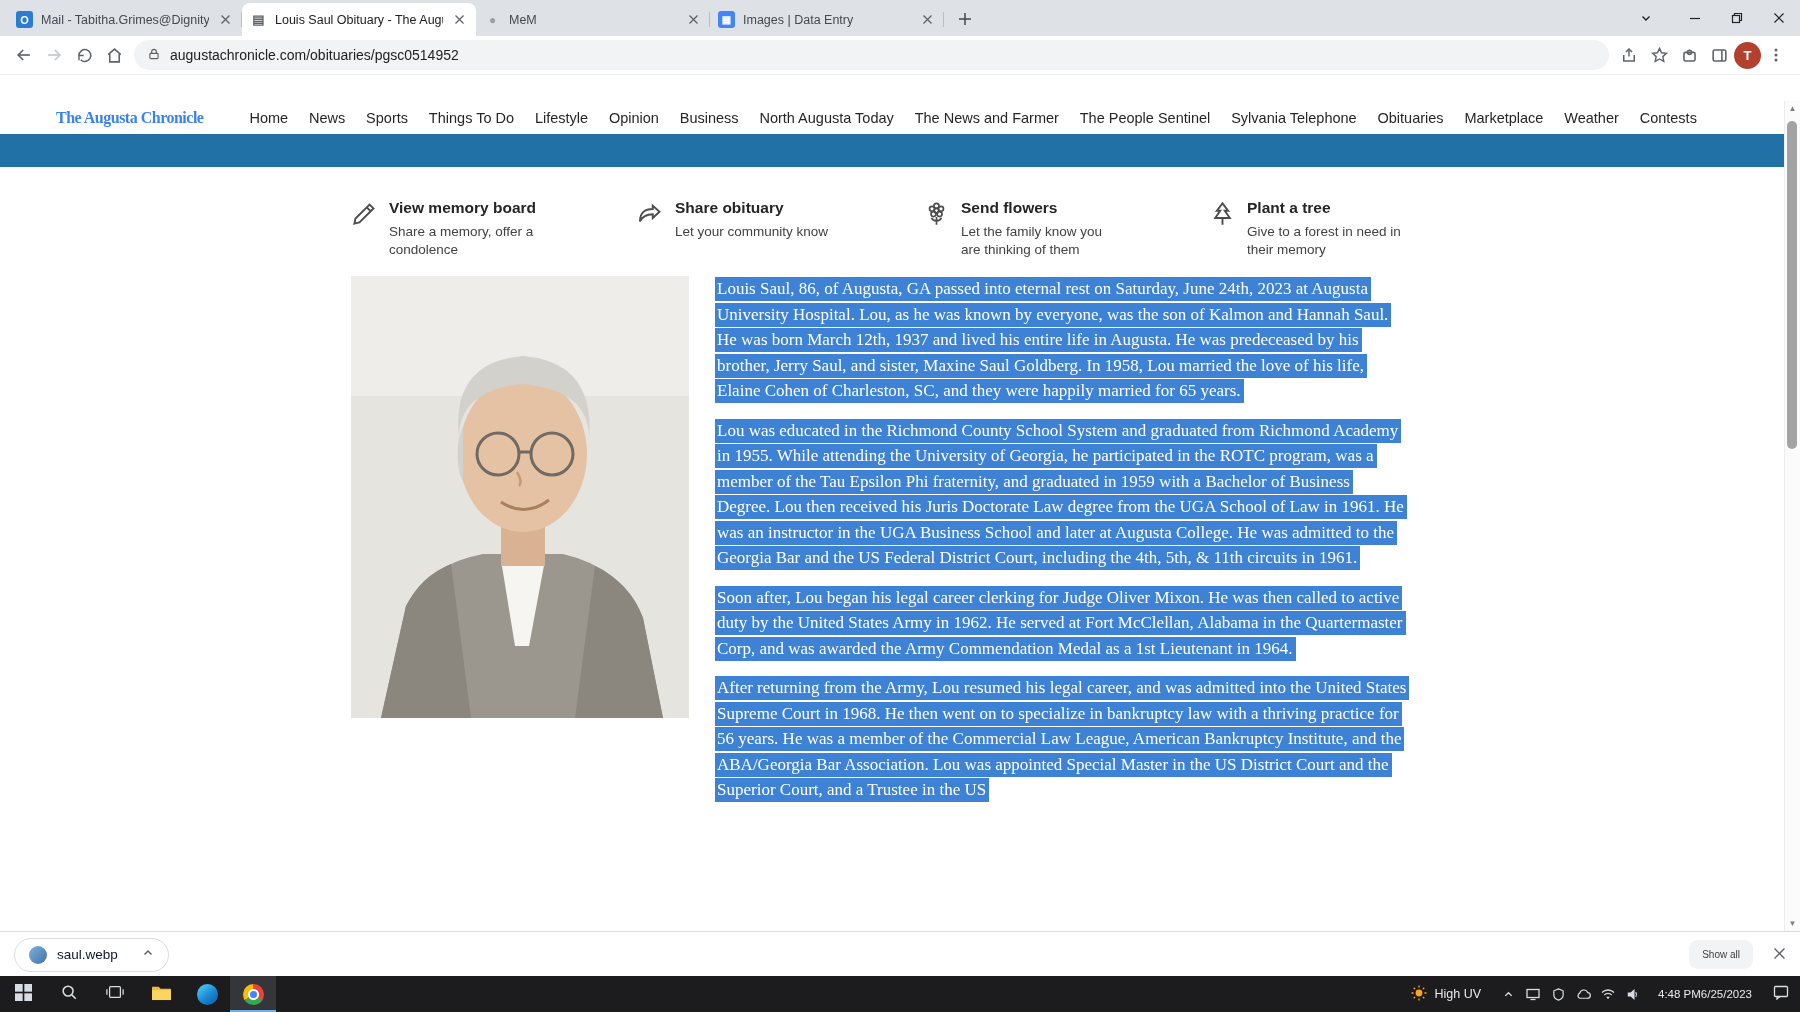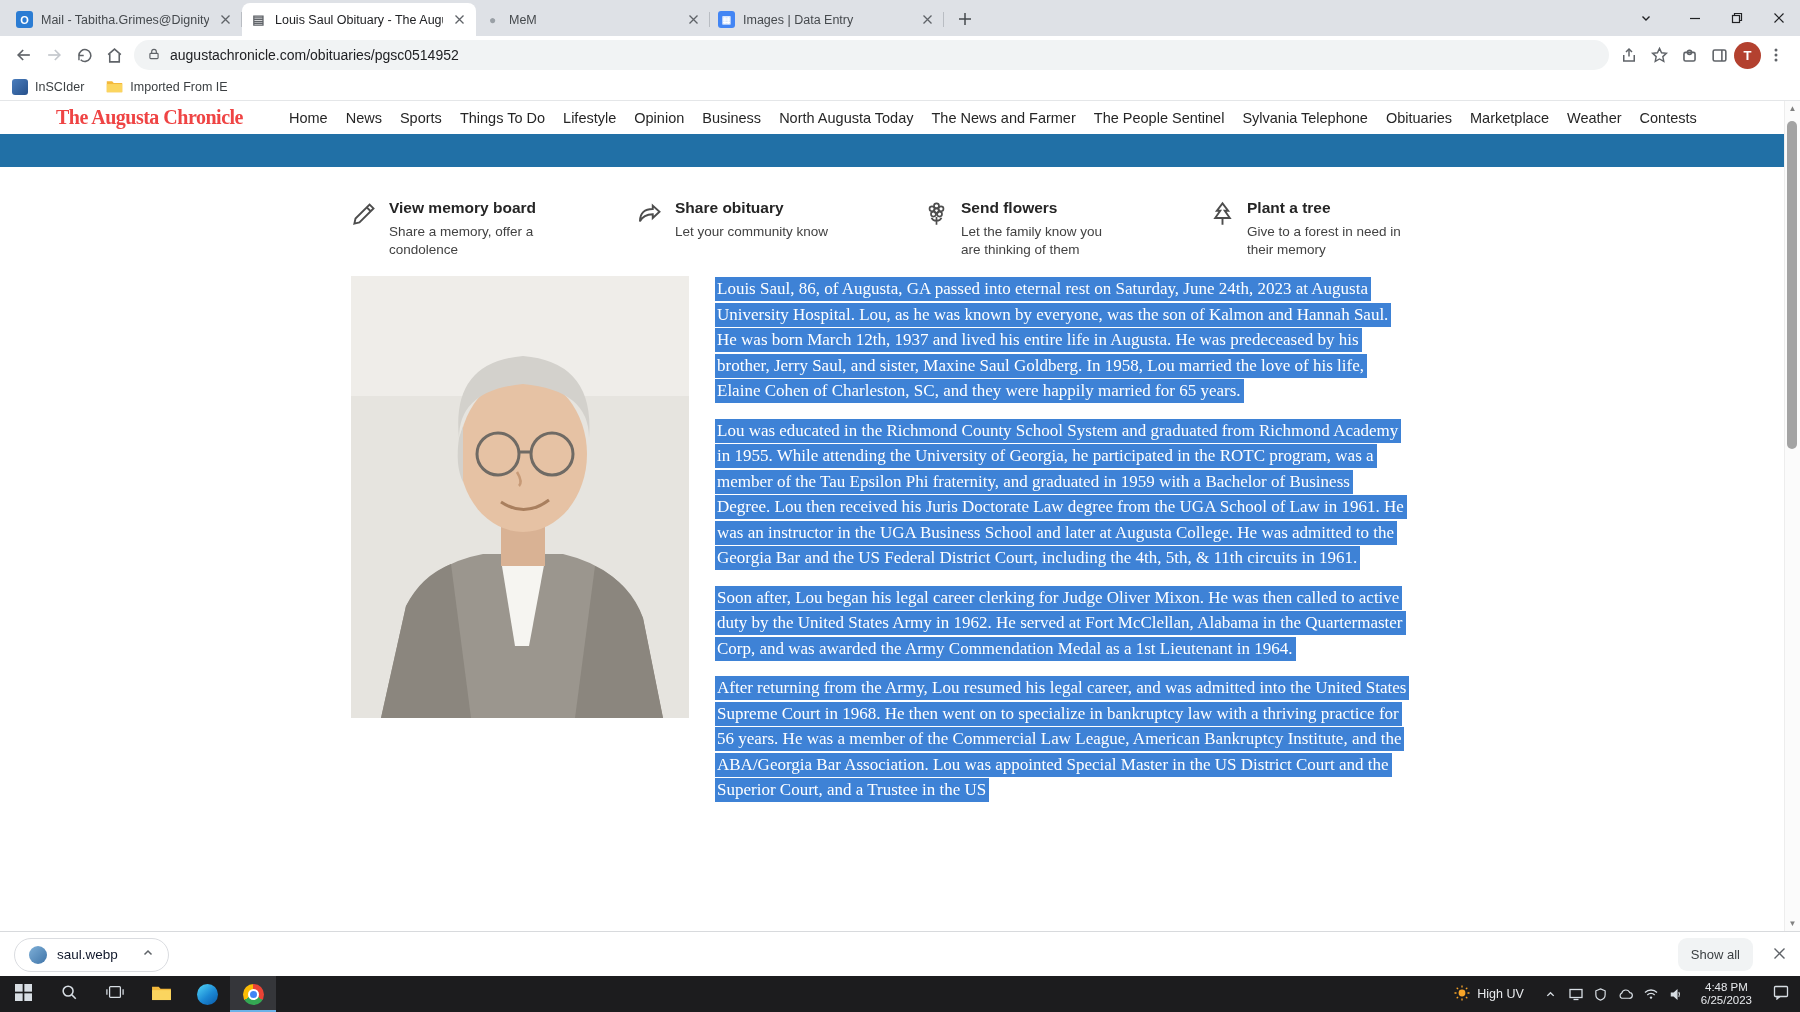--- a/index.html
+++ b/index.html
@@ -30,21 +30,21 @@
   .avatar{width:27px;height:27px;border-radius:50%;background:#b3412f;color:#fff;font-size:13px;font-weight:bold;display:flex;align-items:center;justify-content:center;flex:none;}
 
   
   .bookmarkbar{position:absolute;top:74px;left:0;right:0;height:26px;background:#fff;display:flex;align-items:center;padding:0 12px;gap:22px;font-size:12.5px;color:#3c4043;border-bottom:1px solid #e4e6e8;}
   .bm{display:flex;align-items:center;gap:7px;}
   .bm-ico{width:16px;height:16px;border-radius:3px;background:linear-gradient(135deg,#4a7dbd,#27518b);flex:none;}
 
   
   .page{position:absolute;top:101px;left:0;right:0;height:830px;background:#fff;overflow:hidden;}
   .site-header{height:33px;display:flex;align-items:center;padding:0 103px 0 56px;}
-  .logo{font-family:"Liberation Serif",serif;font-weight:bold;font-size:20px;color:#ef4444;white-space:nowrap;letter-spacing:-0.5px;}
+  .logo{font-family:"Liberation Serif",serif;font-weight:bold;font-size:16px;color:#3b82f6;white-space:nowrap;letter-spacing:-0.5px;}
   .site-nav{flex:1;display:flex;justify-content:space-between;margin-left:46px;font-size:14.5px;color:#262626;}
   .site-nav a{white-space:nowrap;text-decoration:none;color:inherit;}
   .title-strip{height:28px;overflow:hidden;text-align:center;}
   .title-strip span{font-family:"Liberation Serif",serif;font-weight:bold;font-size:46px;line-height:46px;color:#333b44;}
   .blue-band{height:33px;background:#2170a6;}
   .content{width:1056px;margin-left:351px;}
 
   
   .actions{display:flex;justify-content:space-between;margin-top:32px;}
   .action{display:flex;gap:11px;}
@@ -62,34 +62,34 @@
   
   .scrollbar{position:absolute;top:0;right:0;bottom:0;width:15px;background:#fbfbfb;border-left:1px solid #ededed;}
   .sb-arrow{position:absolute;left:0;width:15px;height:15px;display:flex;align-items:center;justify-content:center;font-size:8px;color:#808080;}
   .sb-thumb{position:absolute;left:2px;width:10px;top:20px;height:328px;background:#a3a3a3;border-radius:5px;}
 
   
   .downloadbar{position:absolute;top:931px;left:0;right:0;height:45px;background:#fff;border-top:1px solid #d8dadd;display:flex;align-items:center;padding:0 14px;}
   .dl-chip{display:flex;align-items:center;gap:10px;border:1px solid #dadce0;border-radius:18px;height:32px;padding:0 14px;background:#fff;font-size:13.5px;color:#0f172a;}
   .dl-fileico{width:18px;height:18px;border-radius:50%;background:linear-gradient(135deg,#7fb0d8,#3f74a8);flex:none;}
   .dl-right{margin-left:auto;display:flex;align-items:center;gap:20px;}
-  .showall{background:#f1f3f4;color:#3c4043;font-size:13px;padding:9px 13px;border-radius:9px;}
+  .showall{background:#f1f3f4;color:#3c4043;font-size:10px;padding:9px 13px;border-radius:9px;}
 
   
   .taskbar{position:absolute;left:0;right:0;bottom:0;height:36px;background:#1c1c1e;display:flex;align-items:stretch;color:#e8eaed;}
   .tb-cell{width:46px;display:flex;align-items:center;justify-content:center;flex:none;}
   .tb-cell.app-active{background:#35363a;box-shadow:inset 0 -2px 0 #6cb2e8;}
   .edge-ball{width:21px;height:21px;border-radius:50%;background:linear-gradient(140deg,#49c9f2 10%,#1b88d4 55%,#0a59a8 100%);}
   .chrome-ball{width:21px;height:21px;border-radius:50%;background:conic-gradient(#ea4335 0 120deg,#34a853 120deg 240deg,#fbbc05 240deg 360deg);position:relative;}
   .chrome-ball::after{content:"";position:absolute;inset:5px;border-radius:50%;background:#4285f4;border:2px solid #fff;}
   .tb-right{margin-left:auto;display:flex;align-items:center;}
   .weather{display:flex;align-items:center;gap:7px;padding:0 12px;font-size:12.5px;}
   .tray{display:flex;align-items:center;gap:3px;padding:0 4px;}
   .tray-ico{width:22px;height:22px;display:flex;align-items:center;justify-content:center;}
-  .clock{display:flex;flex-direction:column;align-items:center;justify-content:center;font-size:11.5px;line-height:13px;padding:0 10px;}
+  .clock{display:flex;flex-direction:row;align-items:center;justify-content:center;font-size:11.5px;line-height:13px;padding:0 10px;}
   .ac{width:38px;display:flex;align-items:center;justify-content:center;}
 </style>
 </head>
 <body>
 
 <div class="screen">
 
   <div class="tabstrip">
     <div class="tab">
       <span class="favicon fav-outlook">
@@ -227,33 +227,20 @@
       </span>
     <span class="nav-btn">
         <svg width="16" height="16" viewBox="0 0 16 16" fill="#5f6368">
           <circle cx="8" cy="3" r="1.5"></circle>
           <circle cx="8" cy="8" r="1.5"></circle>
           <circle cx="8" cy="13" r="1.5"></circle>
         </svg>
       </span>
   </div>
 
-  <div class="bookmarkbar">
-    <span class="bm">
-      <span class="bm-ico"></span>
-      <span>InSCIder</span>
-    </span>
-    <span class="bm">
-      <span><svg width="17" height="14" viewBox="0 0 22 18">
-            <path d="M1 3h7l2 2h11v12H1z" fill="#f3b93c"></path>
-            <path d="M1 6.5h20v10.5H1z" fill="#fbd55f"></path>
-          </svg></span>
-      <span>Imported From IE</span>
-    </span>
-  </div>
 
   <div class="page">
 
     <div class="site-header">
       <span class="logo">The Augusta Chronicle</span>
       <nav class="site-nav">
         <a>Home</a>
         <a>News</a>
         <a>Sports</a>
         <a>Things To Do</a>

